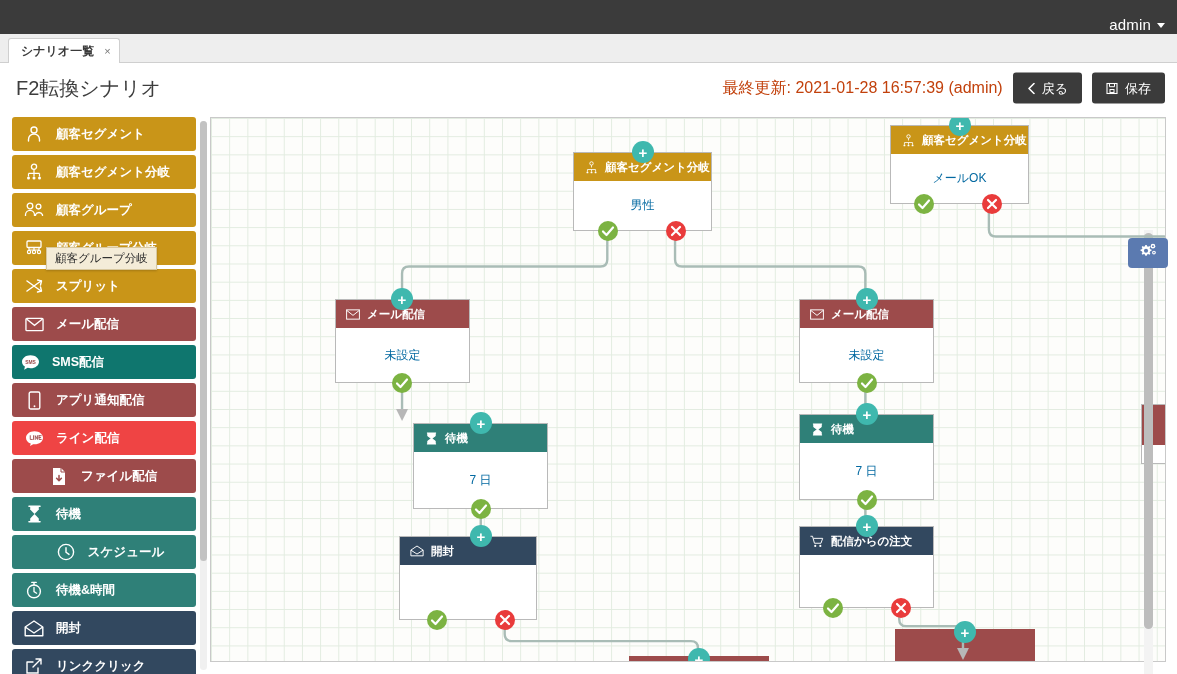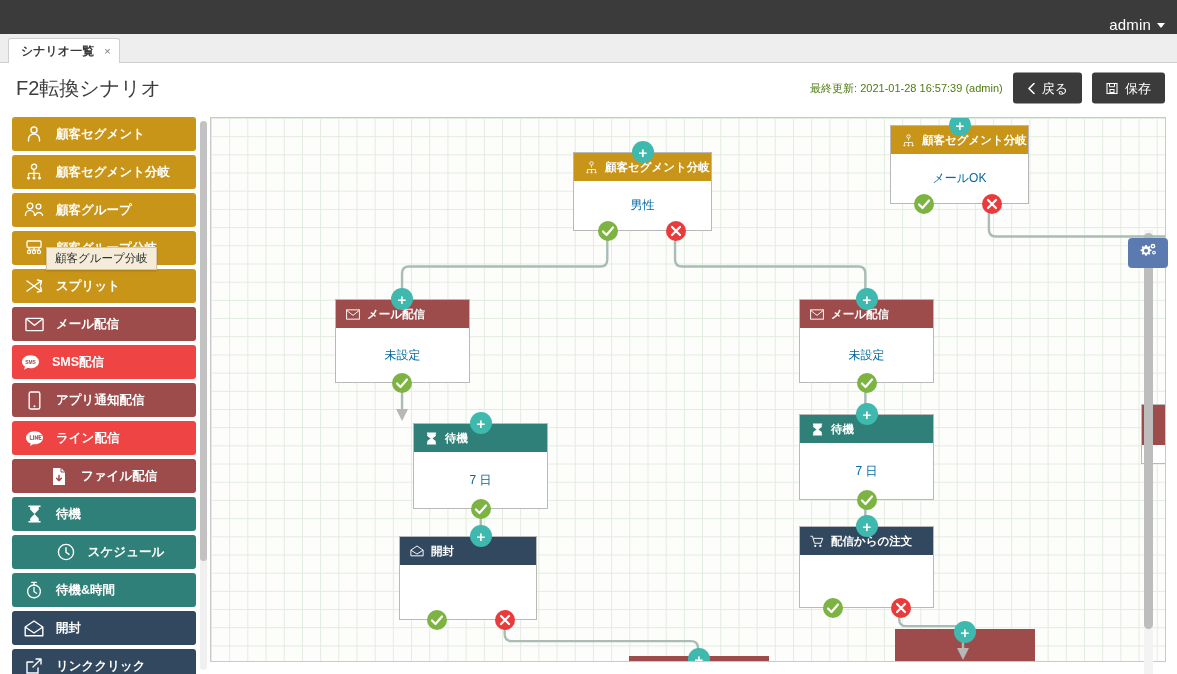--- a/index.html
+++ b/index.html
@@ -45,21 +45,21 @@
     background: #ffffff; display: flex; align-items: center;
   }
   .page-title {
     position: absolute; left: 16px; top: 50%; transform: translateY(-50%);
     font-size: 20px; color: #3d3d3d; font-weight: normal;
   }
   .head-right {
     position: absolute; right: 12px; top: 50%; transform: translateY(-50%);
     display: flex; align-items: center; gap: 10px;
   }
-  .lastupdate { font-size: 11px; color: #4d7c0f; white-space: nowrap; }
+  .lastupdate { font-size: 16px; color: #c2410c; white-space: nowrap; }
   .btn {
     background: #3b3b3b; color: #fff; border: none; border-radius: 3px;
     height: 31px; padding: 0 14px; font-size: 13px; cursor: pointer;
     display: flex; align-items: center; gap: 7px;
     font-family: "Liberation Sans", sans-serif;
   }
   .btn svg { display: block; }
 
   
   .body-area {
@@ -262,21 +262,21 @@
       </div>
       <div class="pal-item" style="background: rgb(157, 75, 75);">
         <span class="pal-ico">
           <svg width="19" height="15" viewBox="0 0 20 15">
             <rect x="1" y="1" width="18" height="13" stroke="#fff" stroke-width="1.4" fill="none" rx="1"></rect>
             <path d="M1.6 1.8 L10 8.4 L18.4 1.8" stroke="#fff" stroke-width="1.4" fill="none"></path>
           </svg>
         </span>
         <span>メール配信</span>
       </div>
-      <div class="pal-item" style="background: #ef4444; padding-left: 8px;">
+      <div class="pal-item" style="background: #0f766e; padding-left: 8px;">
         <span class="pal-ico">
           <svg width="19" height="17" viewBox="0 0 20 18">
             <path d="M10 1.2 C4.8 1.2 1 4.3 1 8.1 C1 10.2 2.2 12.1 4.1 13.3 L3.3 16.8 L7 14.6 C7.95 14.85 8.95 15 10 15 C15.2 15 19 11.9 19 8.1 C19 4.3 15.2 1.2 10 1.2 Z" fill="#fff"></path>
             <text x="10" y="10.2" font-size="5.2" font-family="sans-serif" font-weight="bold" fill="#9d4b4b" text-anchor="middle">SMS</text>
           </svg>
         </span>
         <span>SMS配信</span>
       </div>
       <div class="pal-item" style="background: rgb(157, 75, 75);">
         <span class="pal-ico">

